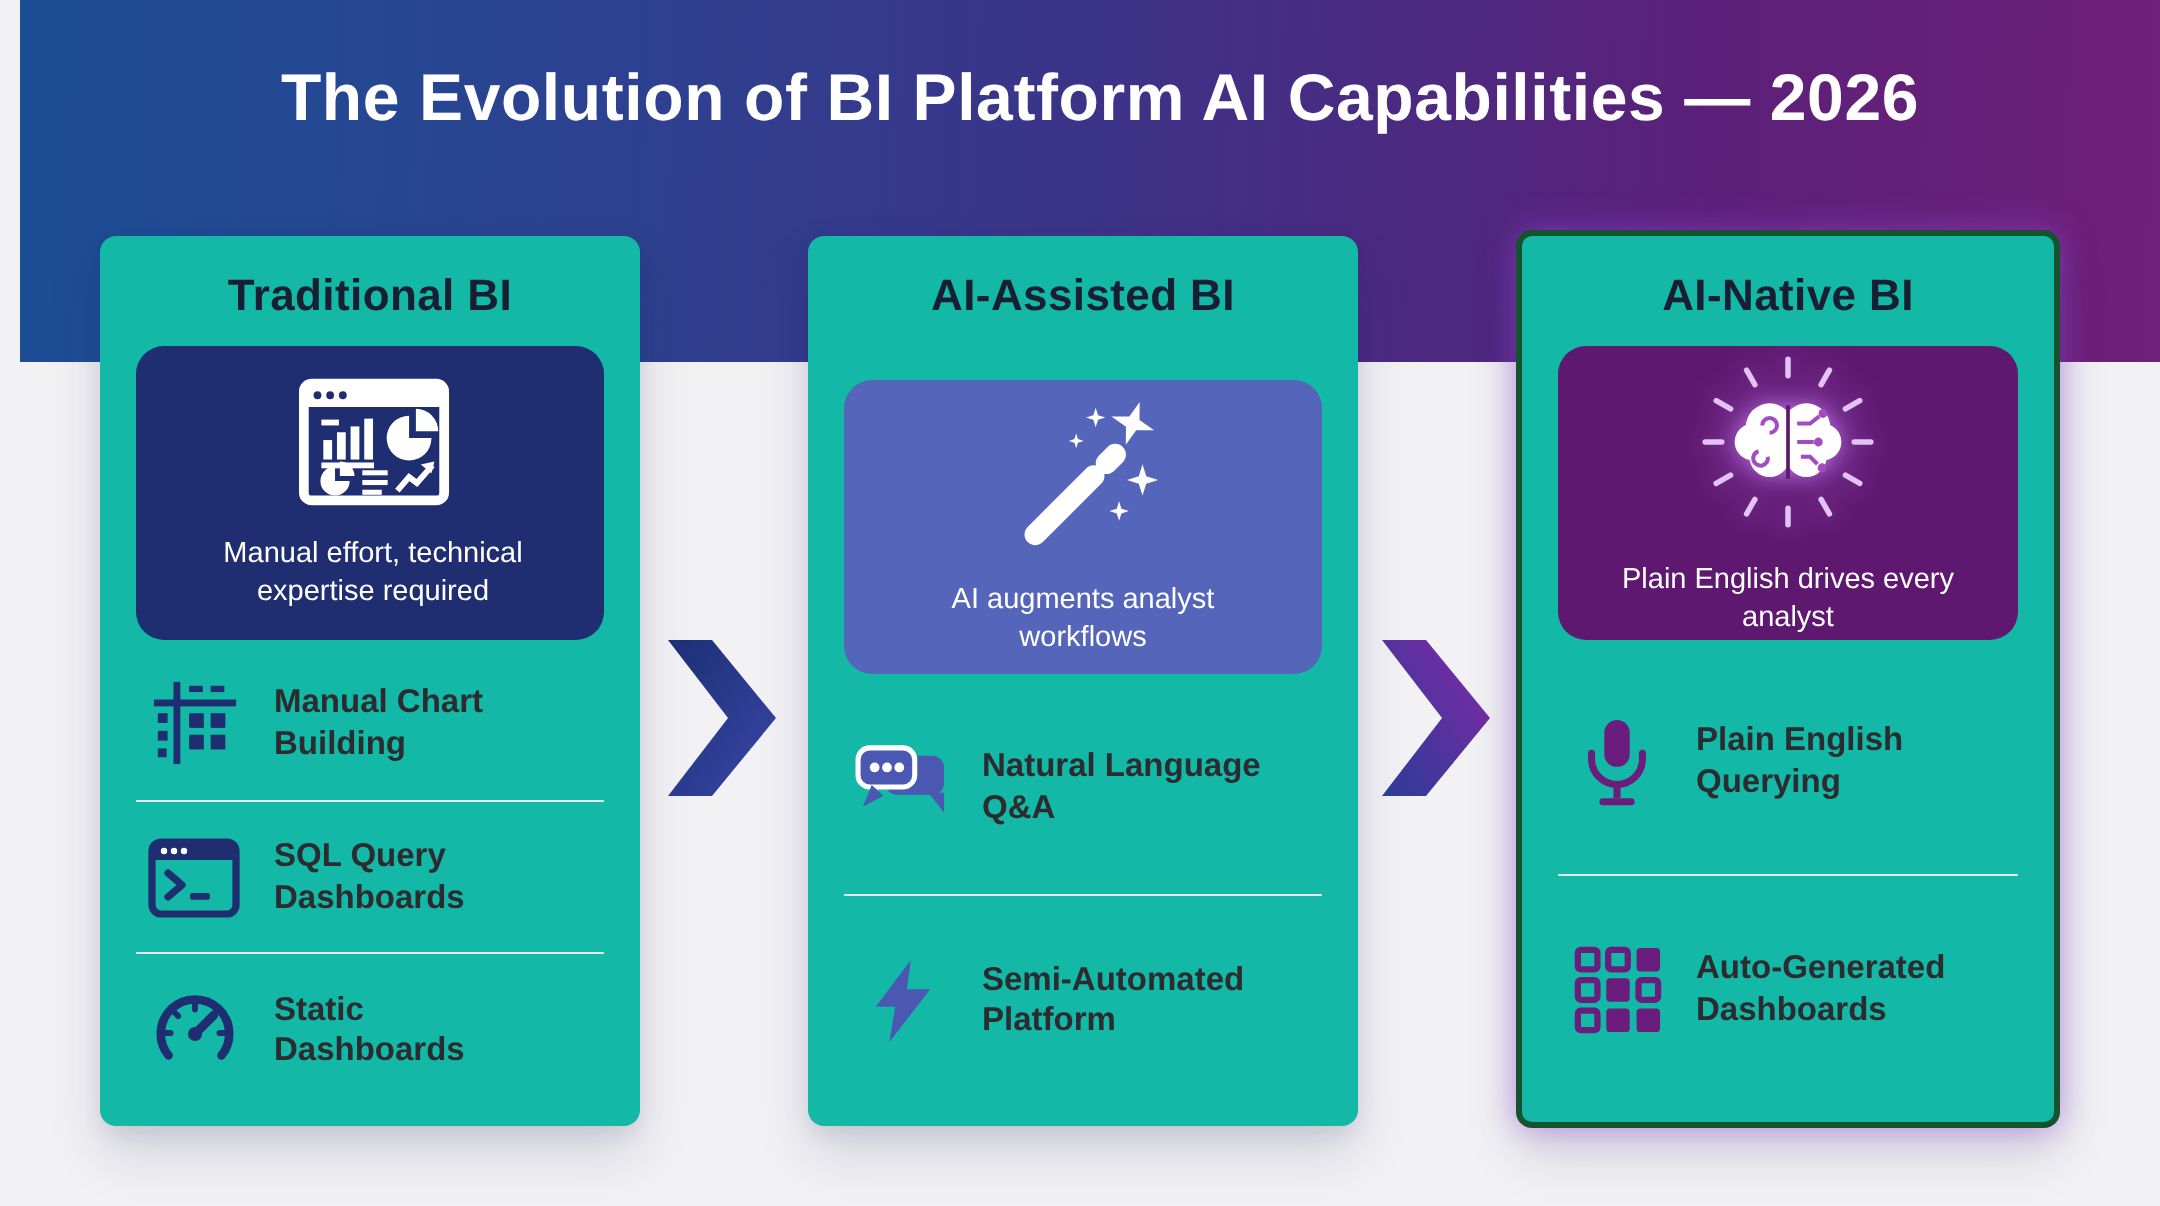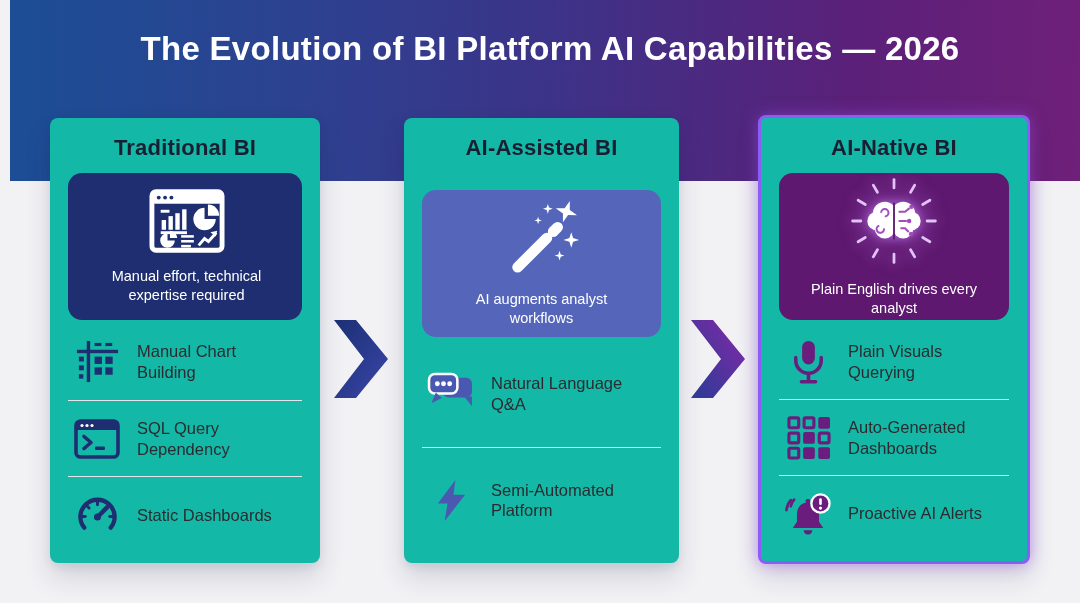--- a/index.html
+++ b/index.html
@@ -21,21 +21,21 @@
   .card{
     position:absolute;top:118px;height:445px;width:270px;
     background:#14b8a6;border-radius:8px;z-index:2;
     box-shadow:0 14px 26px rgba(35,35,80,.16),0 4px 10px rgba(35,35,80,.08);
     box-sizing:border-box;display:flex;flex-direction:column;
   }
   .card-1{left:50px;}
   .card-2{left:404px;width:275px;}
   .card-3{
     left:758px;top:115px;height:449px;width:272px;
-    border:3px solid #8b5cf6;
+    border:3px solid #14532d;
     box-shadow:0 0 16px rgba(157,78,224,.55),0 14px 26px rgba(35,35,80,.14);
   }
   .card-title{
     margin:0;padding:17px 0 12px;text-align:center;
     font-size:22px;font-weight:700;color:#181f33;letter-spacing:.2px;
   }
   .hero{
     margin:0 18px;height:147px;border-radius:14px;flex:none;
     display:flex;flex-direction:column;align-items:center;justify-content:center;
     gap:9px;padding:6px 10px;box-sizing:border-box;
@@ -43,21 +43,21 @@
   .hero-traditional{background:#1e2e70;padding-left:13px;}
   .hero-assisted{background:#5566ba;margin-top:17px;}
   .hero-native{background:#5e186f;}
   .hero-caption{
     color:#ffffff;font-size:14.5px;line-height:1.3;text-align:center;
     max-width:195px;
   }
   .brain-glow{filter:drop-shadow(0 0 7px rgba(205,130,255,.95));}
   .items{flex:1;display:flex;flex-direction:column;padding:4px 18px 10px;}
   .item{
-    flex:1;display:flex;align-items:center;gap:15px;padding:0 4px;
+    flex:1;display:flex;align-items:center;gap:15px;padding:0 4px;font-weight:bold;
   }
   .item + .item{border-top:1.5px solid #e6e6ea;}
   .item-icon{width:50px;flex:none;display:flex;align-items:center;justify-content:center;}
   .item-label{
     font-size:16.5px;line-height:1.24;color:#2b2b30;max-width:142px;
   }
   .arrow{position:absolute;top:320px;z-index:2;width:54px;height:78px;}
   .arrow-1{left:334px;}
   .arrow-2{left:691px;}
 </style>
@@ -136,21 +136,21 @@
         <svg width="46" height="40" viewBox="0 0 46 40">
           <rect x="2" y="2" width="42" height="36" rx="4.5" fill="none" stroke="#1e2e70" stroke-width="3.6"></rect>
           <path d="M2 6.5 a4.5 4.5 0 0 1 4.5 -4.5 h33 a4.5 4.5 0 0 1 4.5 4.5 v4.5 h-42 Z" fill="#1e2e70"></path>
           <circle cx="8" cy="6.5" r="1.6" fill="#fff"></circle>
             <circle cx="13" cy="6.5" r="1.6" fill="#fff"></circle>
             <circle cx="18" cy="6.5" r="1.6" fill="#fff"></circle>
           <polyline points="10,17.5 17,23.5 10,29.5" fill="none" stroke="#1e2e70" stroke-width="3.6" stroke-linecap="round" stroke-linejoin="round"></polyline>
           <rect x="21" y="27.5" width="10" height="3.4" rx="1.2" fill="#1e2e70"></rect>
         </svg>
       </span>
-      <span class="item-label">SQL Query Dependency</span>
+      <span class="item-label">SQL Query Dashboards</span>
     </div>
     <div class="item">
       <span class="item-icon">
         <svg width="45" height="43" viewBox="0 0 46 44">
           <path d="M9.5 34.5 A17.5 17.5 0 1 1 36.5 34.5" fill="none" stroke="#1e2e70" stroke-width="4.4" stroke-linecap="round"></path>
           <line x1="23" y1="6" x2="23" y2="11" stroke="#1e2e70" stroke-width="3" stroke-linecap="round"></line>
           <line x1="11" y1="11" x2="14.4" y2="14.4" stroke="#1e2e70" stroke-width="3" stroke-linecap="round"></line>
           <line x1="35" y1="11" x2="31.6" y2="14.4" stroke="#1e2e70" stroke-width="3" stroke-linecap="round"></line>
           <line x1="5.5" y1="23" x2="10.5" y2="23" stroke="#1e2e70" stroke-width="3" stroke-linecap="round"></line>
           <line x1="40.5" y1="23" x2="35.5" y2="23" stroke="#1e2e70" stroke-width="3" stroke-linecap="round"></line>
@@ -254,21 +254,21 @@
   <div class="items">
     <div class="item">
       <span class="item-icon">
         <svg width="45" height="47" viewBox="0 0 46 48">
           <rect x="16.5" y="3" width="13" height="24" rx="6.5" fill="#6b1d7e"></rect>
           <path d="M10 20 v3 a13 13 0 0 0 26 0 v-3" fill="none" stroke="#6b1d7e" stroke-width="3.6" stroke-linecap="round"></path>
           <rect x="21.2" y="37" width="3.6" height="6" fill="#6b1d7e"></rect>
           <rect x="14" y="43" width="18" height="3.6" rx="1.8" fill="#6b1d7e"></rect>
         </svg>
       </span>
-      <span class="item-label">Plain Visuals Querying</span>
+      <span class="item-label">Plain English Querying</span>
     </div>
     <div class="item">
       <span class="item-icon">
         <svg width="45" height="45" viewBox="0 0 46 46">
           <g fill="none" stroke="#6b1d7e" stroke-width="3.2">
             <rect x="3" y="3" width="10" height="10" rx="1.5"></rect>
               <rect x="18.5" y="3" width="10" height="10" rx="1.5"></rect>
             <rect x="3" y="18.5" width="10" height="10" rx="1.5"></rect>
               <rect x="34" y="18.5" width="10" height="10" rx="1.5"></rect>
             <rect x="3" y="34" width="10" height="10" rx="1.5"></rect>
@@ -276,35 +276,20 @@
           <g fill="#6b1d7e">
             <rect x="33" y="2" width="12" height="12" rx="2"></rect>
             <rect x="17.5" y="17.5" width="12" height="12" rx="2"></rect>
             <rect x="17.5" y="33" width="12" height="12" rx="2"></rect>
               <rect x="33" y="33" width="12" height="12" rx="2"></rect>
           </g>
         </svg>
       </span>
       <span class="item-label">Auto-Generated Dashboards</span>
     </div>
-    <div class="item">
-      <span class="item-icon">
-        <svg width="48" height="46" viewBox="0 0 50 48">
-          <path d="M7 16 a15 15 0 0 1 3.5 -7" fill="none" stroke="#6b1d7e" stroke-width="2.8" stroke-linecap="round"></path>
-          <path d="M2.5 20 a20 20 0 0 1 4.5 -10.5" fill="none" stroke="#6b1d7e" stroke-width="2.8" stroke-linecap="round"></path>
-          <circle cx="25" cy="11" r="2.6" fill="#6b1d7e"></circle>
-          <path d="M25 12 c-7.5 0 -11.5 5.5 -11.5 12.5 v7.5 l-4.5 6.5 h32 l-4.5 -6.5 v-7.5 c0 -7 -4 -12.5 -11.5 -12.5 Z" fill="#6b1d7e"></path>
-          <path d="M20.5 41 a4.5 4.5 0 0 0 9 0 Z" fill="#6b1d7e"></path>
-          <circle cx="38" cy="13" r="9.5" fill="#6b1d7e" stroke="#fff" stroke-width="2.4"></circle>
-          <rect x="36.7" y="7.5" width="2.7" height="7" rx="1.3" fill="#fff"></rect>
-          <circle cx="38" cy="17.8" r="1.7" fill="#fff"></circle>
-        </svg>
-      </span>
-      <span class="item-label">Proactive AI Alerts</span>
-    </div>
   </div>
 </section>
 
 <span class="arrow arrow-1">
   <svg width="54" height="78" viewBox="0 0 54 78">
     <polygon points="0,0 22,0 54,39 22,78 0,78 30,39" fill="url(#arrowGrad1)"></polygon>
   </svg>
 </span>
 <span class="arrow arrow-2">
   <svg width="54" height="78" viewBox="0 0 54 78">

